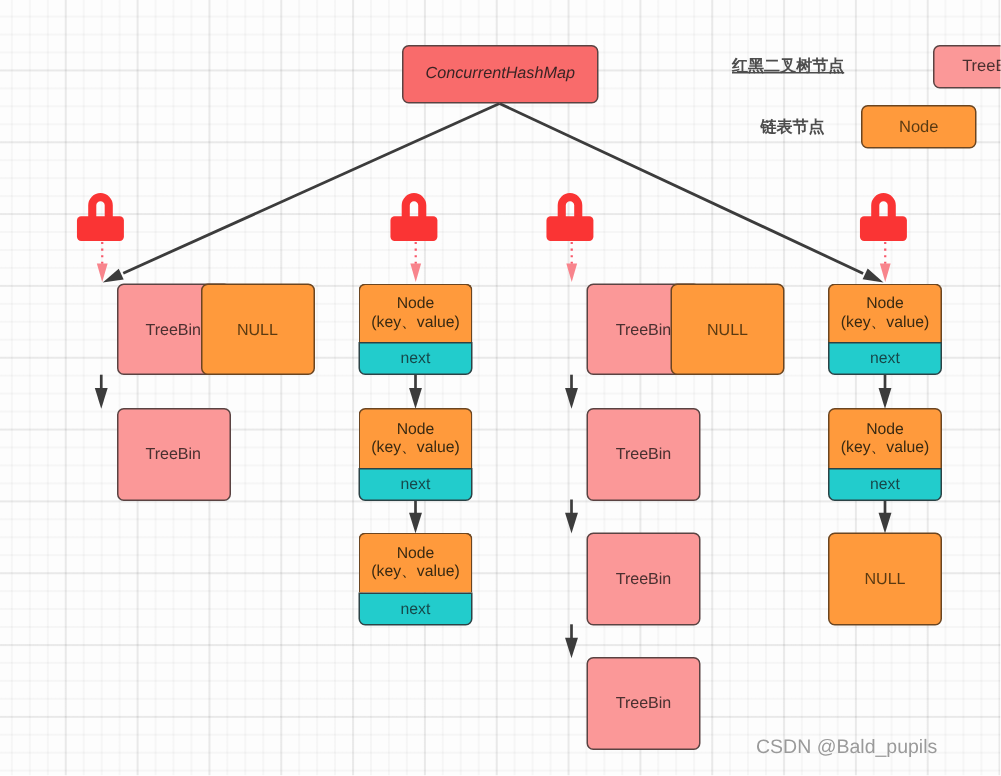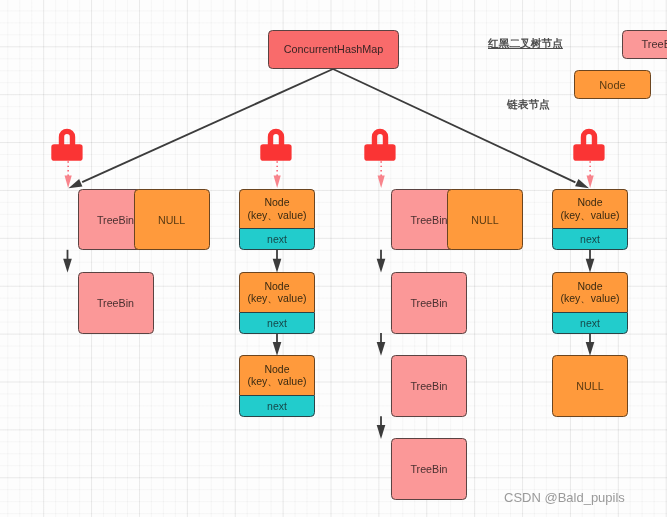--- a/index.html
+++ b/index.html
@@ -21,21 +21,21 @@
   }
   .layer{position:absolute;left:0;top:0;width:667px;height:517px;}
   #edges{pointer-events:none;}
 
   
   .box{position:absolute;box-sizing:border-box;border-radius:4.5px;
        display:flex;align-items:center;justify-content:center;text-align:center;
        font-size:10.7px;}
   .tree{background:#FB9898;border:1.8px solid #5A4342;color:#4a3030;margin-left:48px;}
   .null{background:#FF9A3C;border:1.8px solid #6B4520;color:#5a3a12;}
-  .chm {background:#F96B6B;border:1.8px solid #5A4342;color:#3a2424;font-size:10.8px;}
+  .chm {background:#F96B6B;border:1.8px solid #5A4342;color:#3a2424;font-size:10.8px;font-style:italic;}
 
   
   .nodebox{position:absolute;box-sizing:border-box;width:76px;height:61.5px;}
   .nodebox .kv{position:absolute;left:0;right:0;top:0;height:39.5px;box-sizing:border-box;
     background:#FF9A3C;border:1.8px solid #6B4520;border-bottom:none;
     border-radius:4.5px 4.5px 0 0;
     display:flex;flex-direction:column;align-items:center;justify-content:center;
     color:#3a2a12;line-height:1.15;padding-bottom:1px;font-size:10.5px;}
   .nodebox .nx{position:absolute;left:0;right:0;bottom:0;height:22px;box-sizing:border-box;
     background:#22CCCC;border:1.8px solid #2B4346;border-radius:0 0 4.5px 4.5px;
@@ -189,21 +189,21 @@
   <div class="lockwrap" style="left:571px;">
     <svg width="38" height="64" viewBox="0 0 38 64">
       <path d="M12.5 21.0 L12.5 10.9 A5.5 5.5 0 0 1 23.5 10.9 L23.5 21.0" fill="none" stroke="#FA3434" stroke-width="5.4"></path>
       <rect x="2.3" y="18.2" width="31.3" height="16.5" rx="2.8" fill="#FA3434"></rect>
       <path d="M19.15 35.3 L19.15 50.0" stroke="#F8596B" stroke-width="1.5" stroke-dasharray="1.4 3.0"></path>
       <path d="M19.15 62.0 L15.55 49.6 L22.75 49.6 Z" fill="#F8848C"></path>
     </svg>
   </div>
 
   <div class="lbl" style="left:488px;top:37px;text-decoration:underline;">红黑二叉树节点</div>
-  <div class="lbl" style="left:507px;top:78px;margin-top:20px;">链表节点</div>
+  <div class="lbl" style="left:507px;top:78px;">链表节点</div>
 
   <div class="box tree" style="left:574px;top:30px;width:77px;height:28.5px;font-size:11px;">
     <span>TreeBin</span>
     </div>
   <div class="box null" style="left:574px;top:70.3px;width:77px;height:28.5px;font-size:11px;">
     <span>Node</span>
     </div>
 
   <div class="wm">CSDN @Bald_pupils</div>
 </div>

